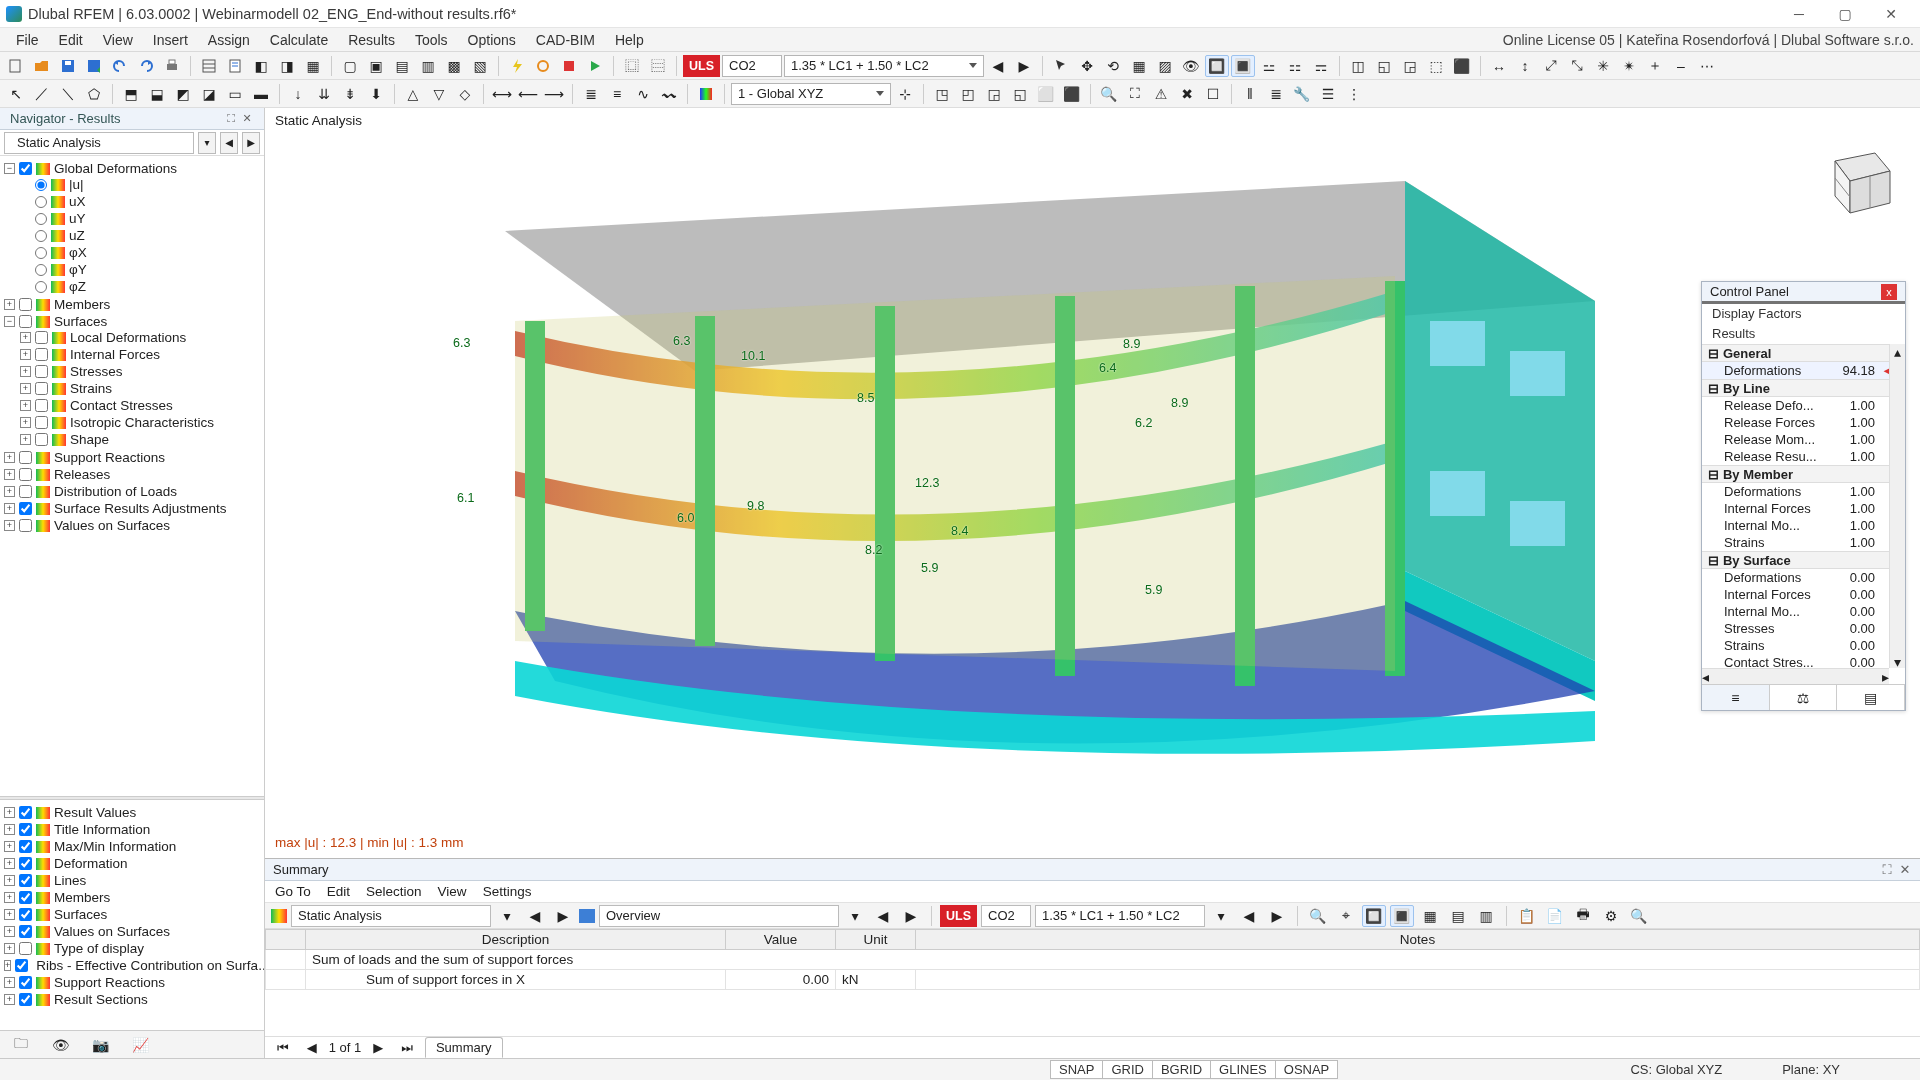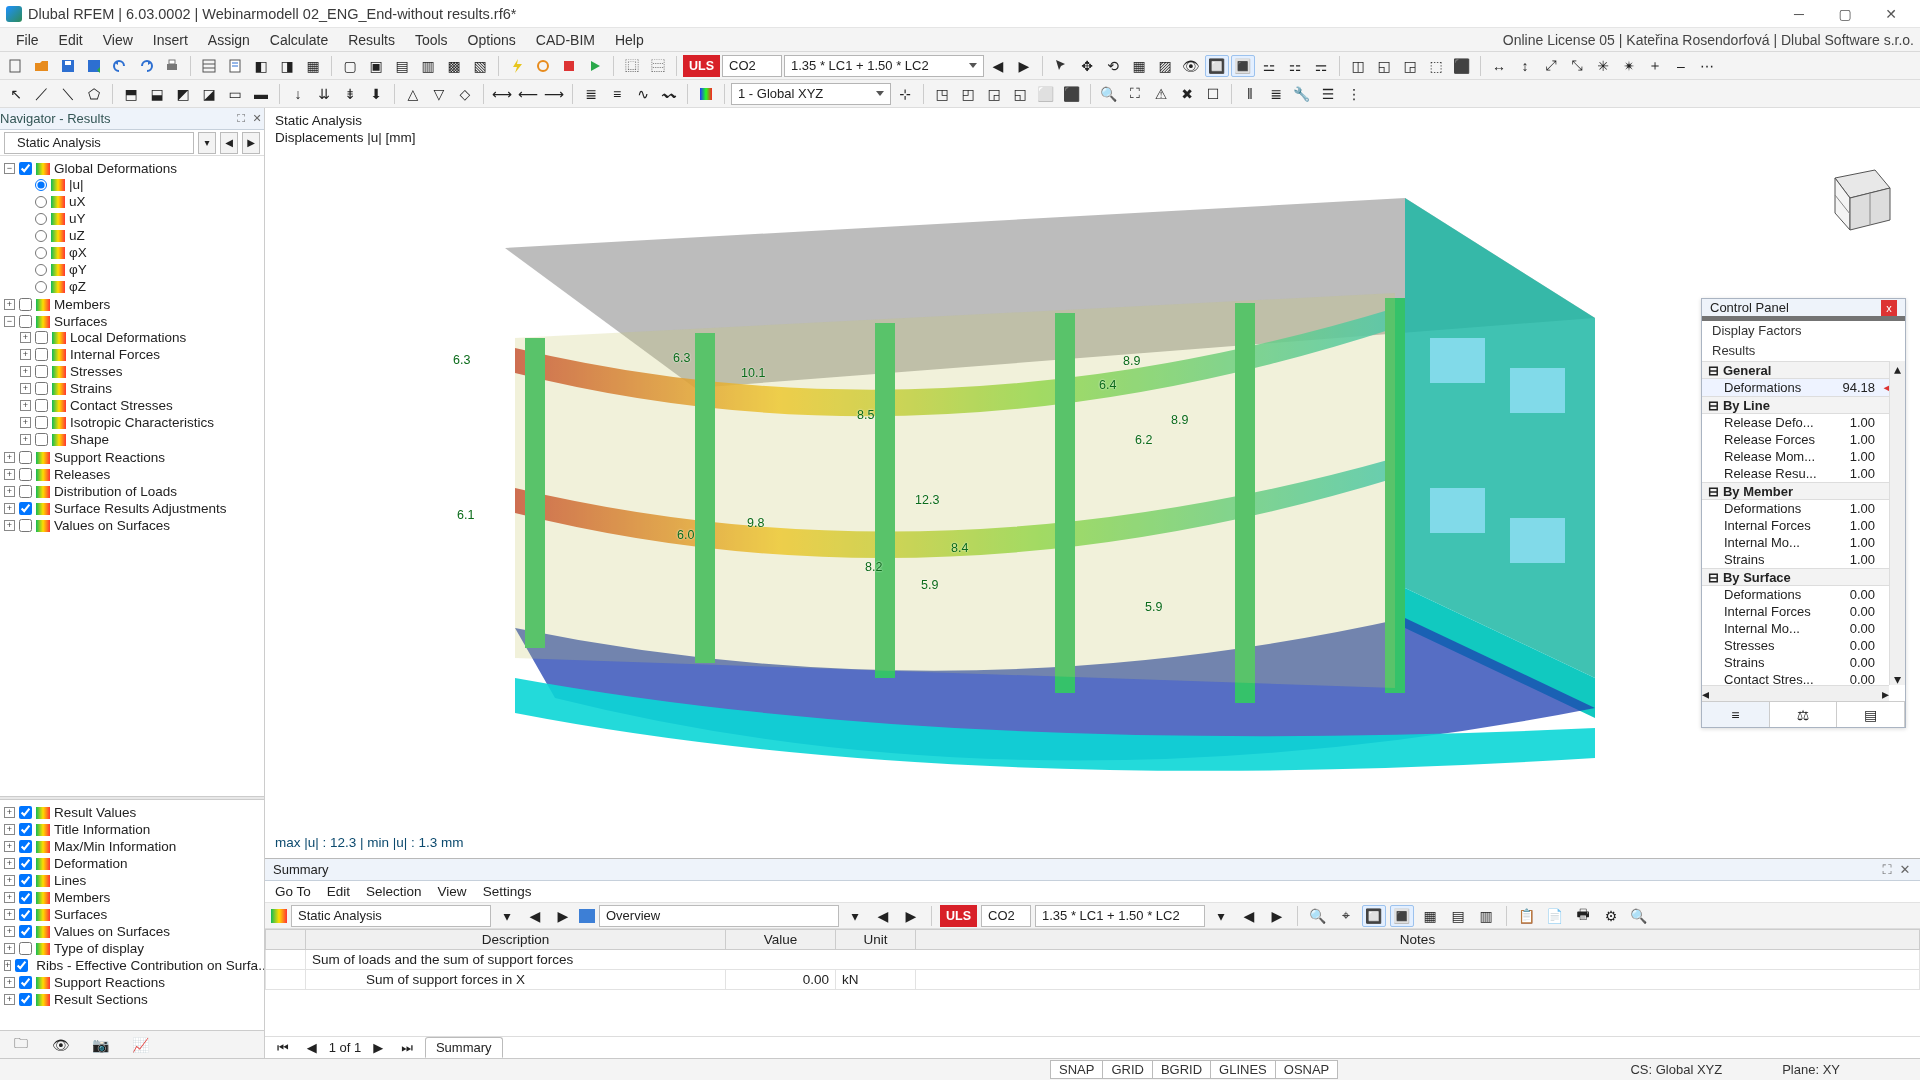--- a/index.html
+++ b/index.html
@@ -21,21 +21,21 @@
   .tsep{ width:1px; height:20px; background:#ccc; margin:0 4px;}
   .combo { height:22px; border:1px solid #b5b5b5; background:#fff; font-size:13px; display:flex; align-items:center; padding:0 6px; gap:6px;}
   .combo.small{ width:60px;}
   .badge-uls{ background:#d82028; color:#fff; font-weight:bold; padding:0 6px; height:22px; display:flex; align-items:center; font-size:12.5px;}
   .dd-caret{ width:0;height:0;border-left:4px solid transparent;border-right:4px solid transparent;border-top:5px solid #555;}
   
   body { display:flex; flex-direction:column; }
   .workspace { flex:1; display:flex; min-height:0; }
   
   .nav { width:265px; display:flex; flex-direction:column; border-right:1px solid #ccc; background:#fff;}
-  .nav-header{ height:22px; background:#eef3fa; border-bottom:1px solid #c6d0db; display:flex; align-items:center; padding:0 0; font-size:13px; color:#355;}
+  .nav-header{ height:22px; background:#eef3fa; border-bottom:1px solid #c6d0db; display:flex; align-items:center; padding:0 10px; font-size:13px; color:#355;}
   .nav-header .xx{ margin-left:auto; display:flex; gap:2px;}
   .nav-header .xx span{ width:14px;height:14px; font-size:11px; text-align:center; color:#666;}
   .nav-combo{ height:26px; display:flex; align-items:center; border-bottom:1px solid #ddd; padding:2px 4px; gap:4px;}
   .nav-combo .cbox{ flex:1; height:22px; border:1px solid #bbb; background:#fff; display:flex; align-items:center; padding:0 6px; font-size:13px;}
   .nav-combo .ar{ width:18px; height:22px; border:1px solid #bbb; background:#f3f3f3; display:flex; align-items:center; justify-content:center; font-size:10px;}
   .tree { flex:1; overflow:auto; padding:4px 2px; font-size:13.5px;}
   .tree ul{ list-style:none; margin:0; padding-left:16px;}
   .tree > ul { padding-left:2px;}
   .tree li{ padding:1px 0; white-space:nowrap; }
   .tree .row{ display:flex; align-items:center; gap:4px;}
@@ -49,25 +49,25 @@
   .nav-split{ height:4px; background:#e8e8e8; border-top:1px solid #ccc; border-bottom:1px solid #ccc;}
   .tree.bottom{ height:230px; flex:0 0 auto;}
   .nav-footer{ height:28px; border-top:1px solid #ccc; background:#f4f4f4; display:flex; align-items:center; gap:18px; padding:0 10px;}
   .nav-footer .fb{ width:22px;height:18px; display:flex; align-items:center; justify-content:center;}
   
   .center{ flex:1; display:flex; flex-direction:column; min-width:0;}
   .view-header{ padding:4px 10px 2px; font-size:13.5px; line-height:17px; color:#222; position:relative;}
   .view3d{ flex:1; position:relative; background:#fff; overflow:hidden;}
   .view3d .building{ position:absolute; left:70px; top:10px; width:1280px; height:640px;}
   .dim-label{ position:absolute; color:#0b6b1a; font-size:12.5px; font-weight:500; text-shadow:0 0 2px #fff;}
-  .minmax{ position:absolute; left:10px; bottom:8px; font-size:13.5px; color:#0c4a6e;}
+  .minmax{ position:absolute; left:10px; bottom:8px; font-size:13.5px; color:#c2410c;}
   .navcube{ position:absolute; right:20px; top:10px; width:90px; height:80px;}
   
   .ctrlpanel{ position:absolute; right:14px; top:150px; width:205px; background:#fff; border:1px solid #aab4c2; box-shadow:0 1px 4px rgba(0,0,0,0.15);}
-  .ctrlpanel .cp-title{ height:22px; background:#eef3fa; border-bottom:5px solid #737373; display:flex; align-items:center; padding:0 8px; font-size:13px;}
+  .ctrlpanel .cp-title{ height:22px; background:#eef3fa; border-bottom:3px solid #737373; display:flex; align-items:center; padding:0 8px; font-size:13px;}
   .ctrlpanel .cp-title .cx{ margin-left:auto; width:16px;height:16px; background:#d33; color:#fff; font-size:11px; text-align:center; line-height:16px;}
   .ctrlpanel .sub{ padding:2px 10px; font-size:13px; color:#333; line-height:16px;}
   .cp-grid{ font-size:13px;}
   .cp-grid .grp{ height:18px; background:#f3f3f3; border-top:1px solid #ddd; border-bottom:1px solid #ddd; display:flex; align-items:center; padding-left:6px; font-weight:600; gap:4px;}
   .cp-grid .rowp{ display:flex; align-items:center; height:17px; padding-left:22px;}
   .cp-grid .rowp .lbl{ flex:1; overflow:hidden; text-overflow:ellipsis;}
   .cp-grid .rowp .val{ width:48px; text-align:right; padding-right:6px;}
   .cp-grid .rowp.hl{ background:#eef3ff;}
   .cp-grid .rowp .marker{ width:8px; color:#d33; font-weight:bold;}
   .cp-scroll{ max-height:340px; overflow:hidden; position:relative;}
@@ -648,21 +648,20 @@
       <div class="fb">🗀</div>
       <div class="fb">👁</div>
       <div class="fb">📷</div>
       <div class="fb">📈</div>
     </div>
   </div>
 
   <div class="center">
     <div class="view-header">
       <div>Static Analysis</div>
-      <div>Displacements |u| [mm]</div>
     </div>
     <div class="view3d">
 
       <svg class="building" viewBox="0 0 1280 640">
         <defs>
           <linearGradient id="heat" x1="0" y1="0" x2="0" y2="1">
             <stop offset="0" stop-color="#d02"></stop>
               <stop offset=".25" stop-color="#fb0"></stop>
             <stop offset=".5" stop-color="#6d3"></stop>
               <stop offset=".75" stop-color="#0cc"></stop>

